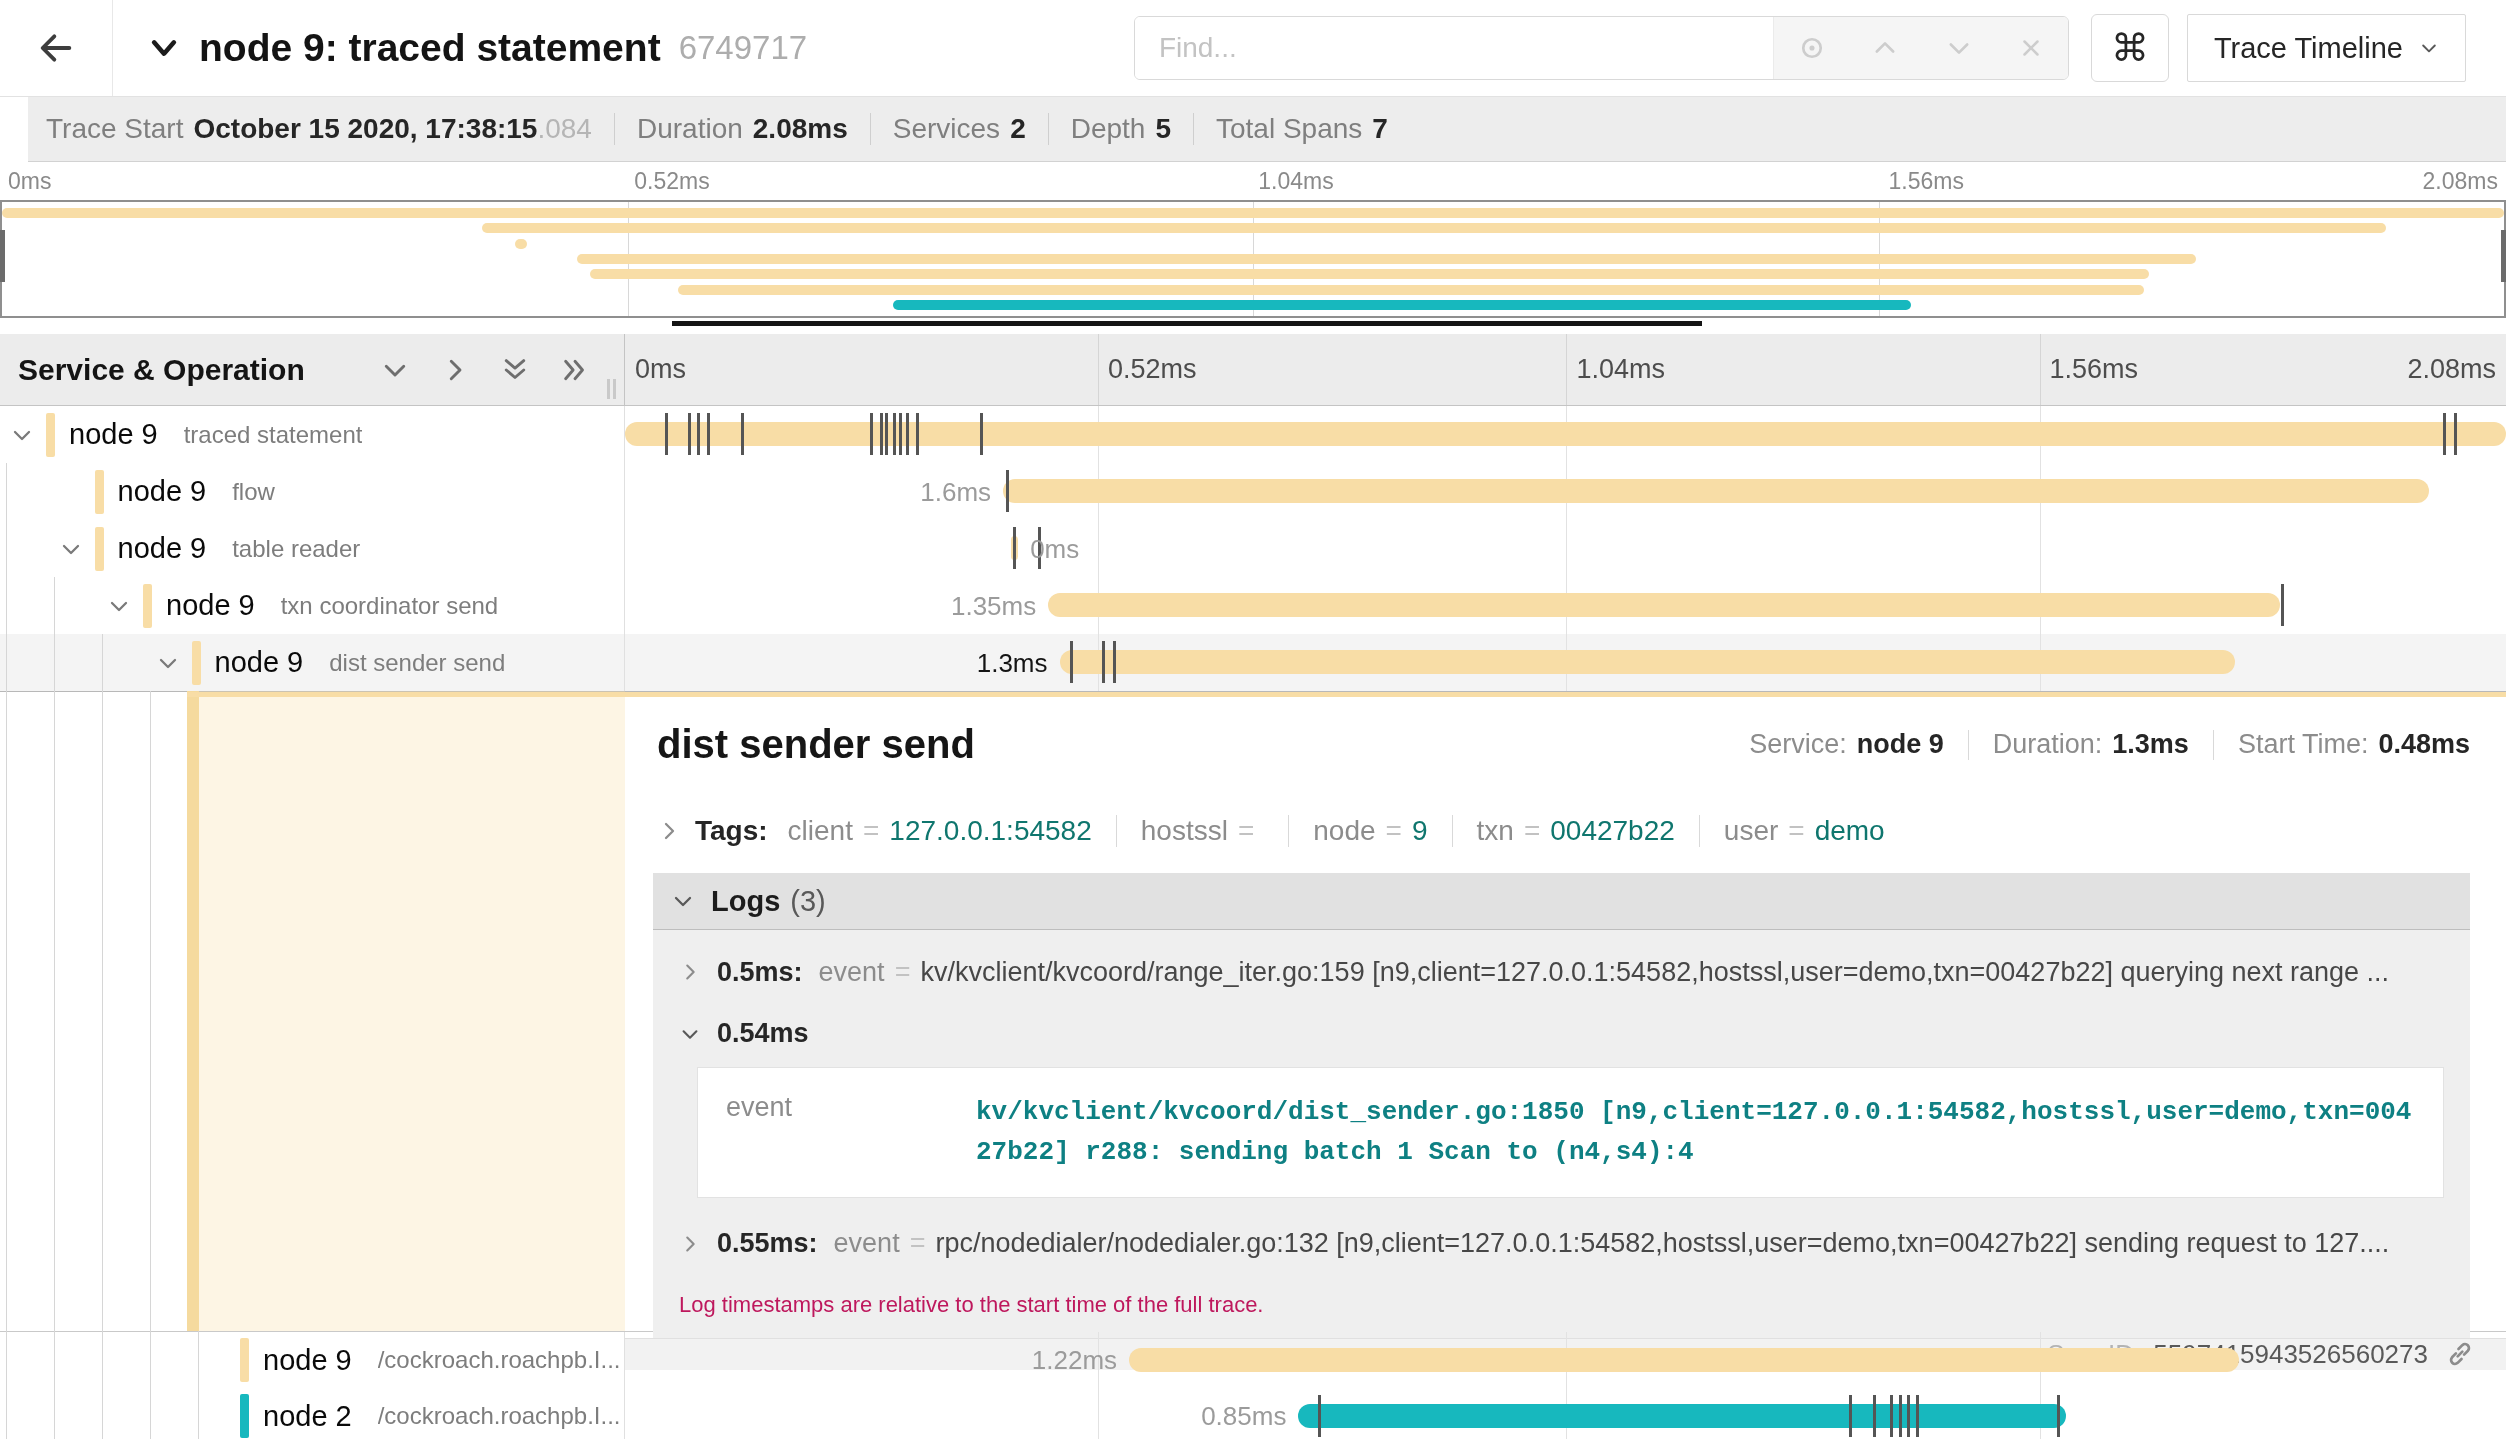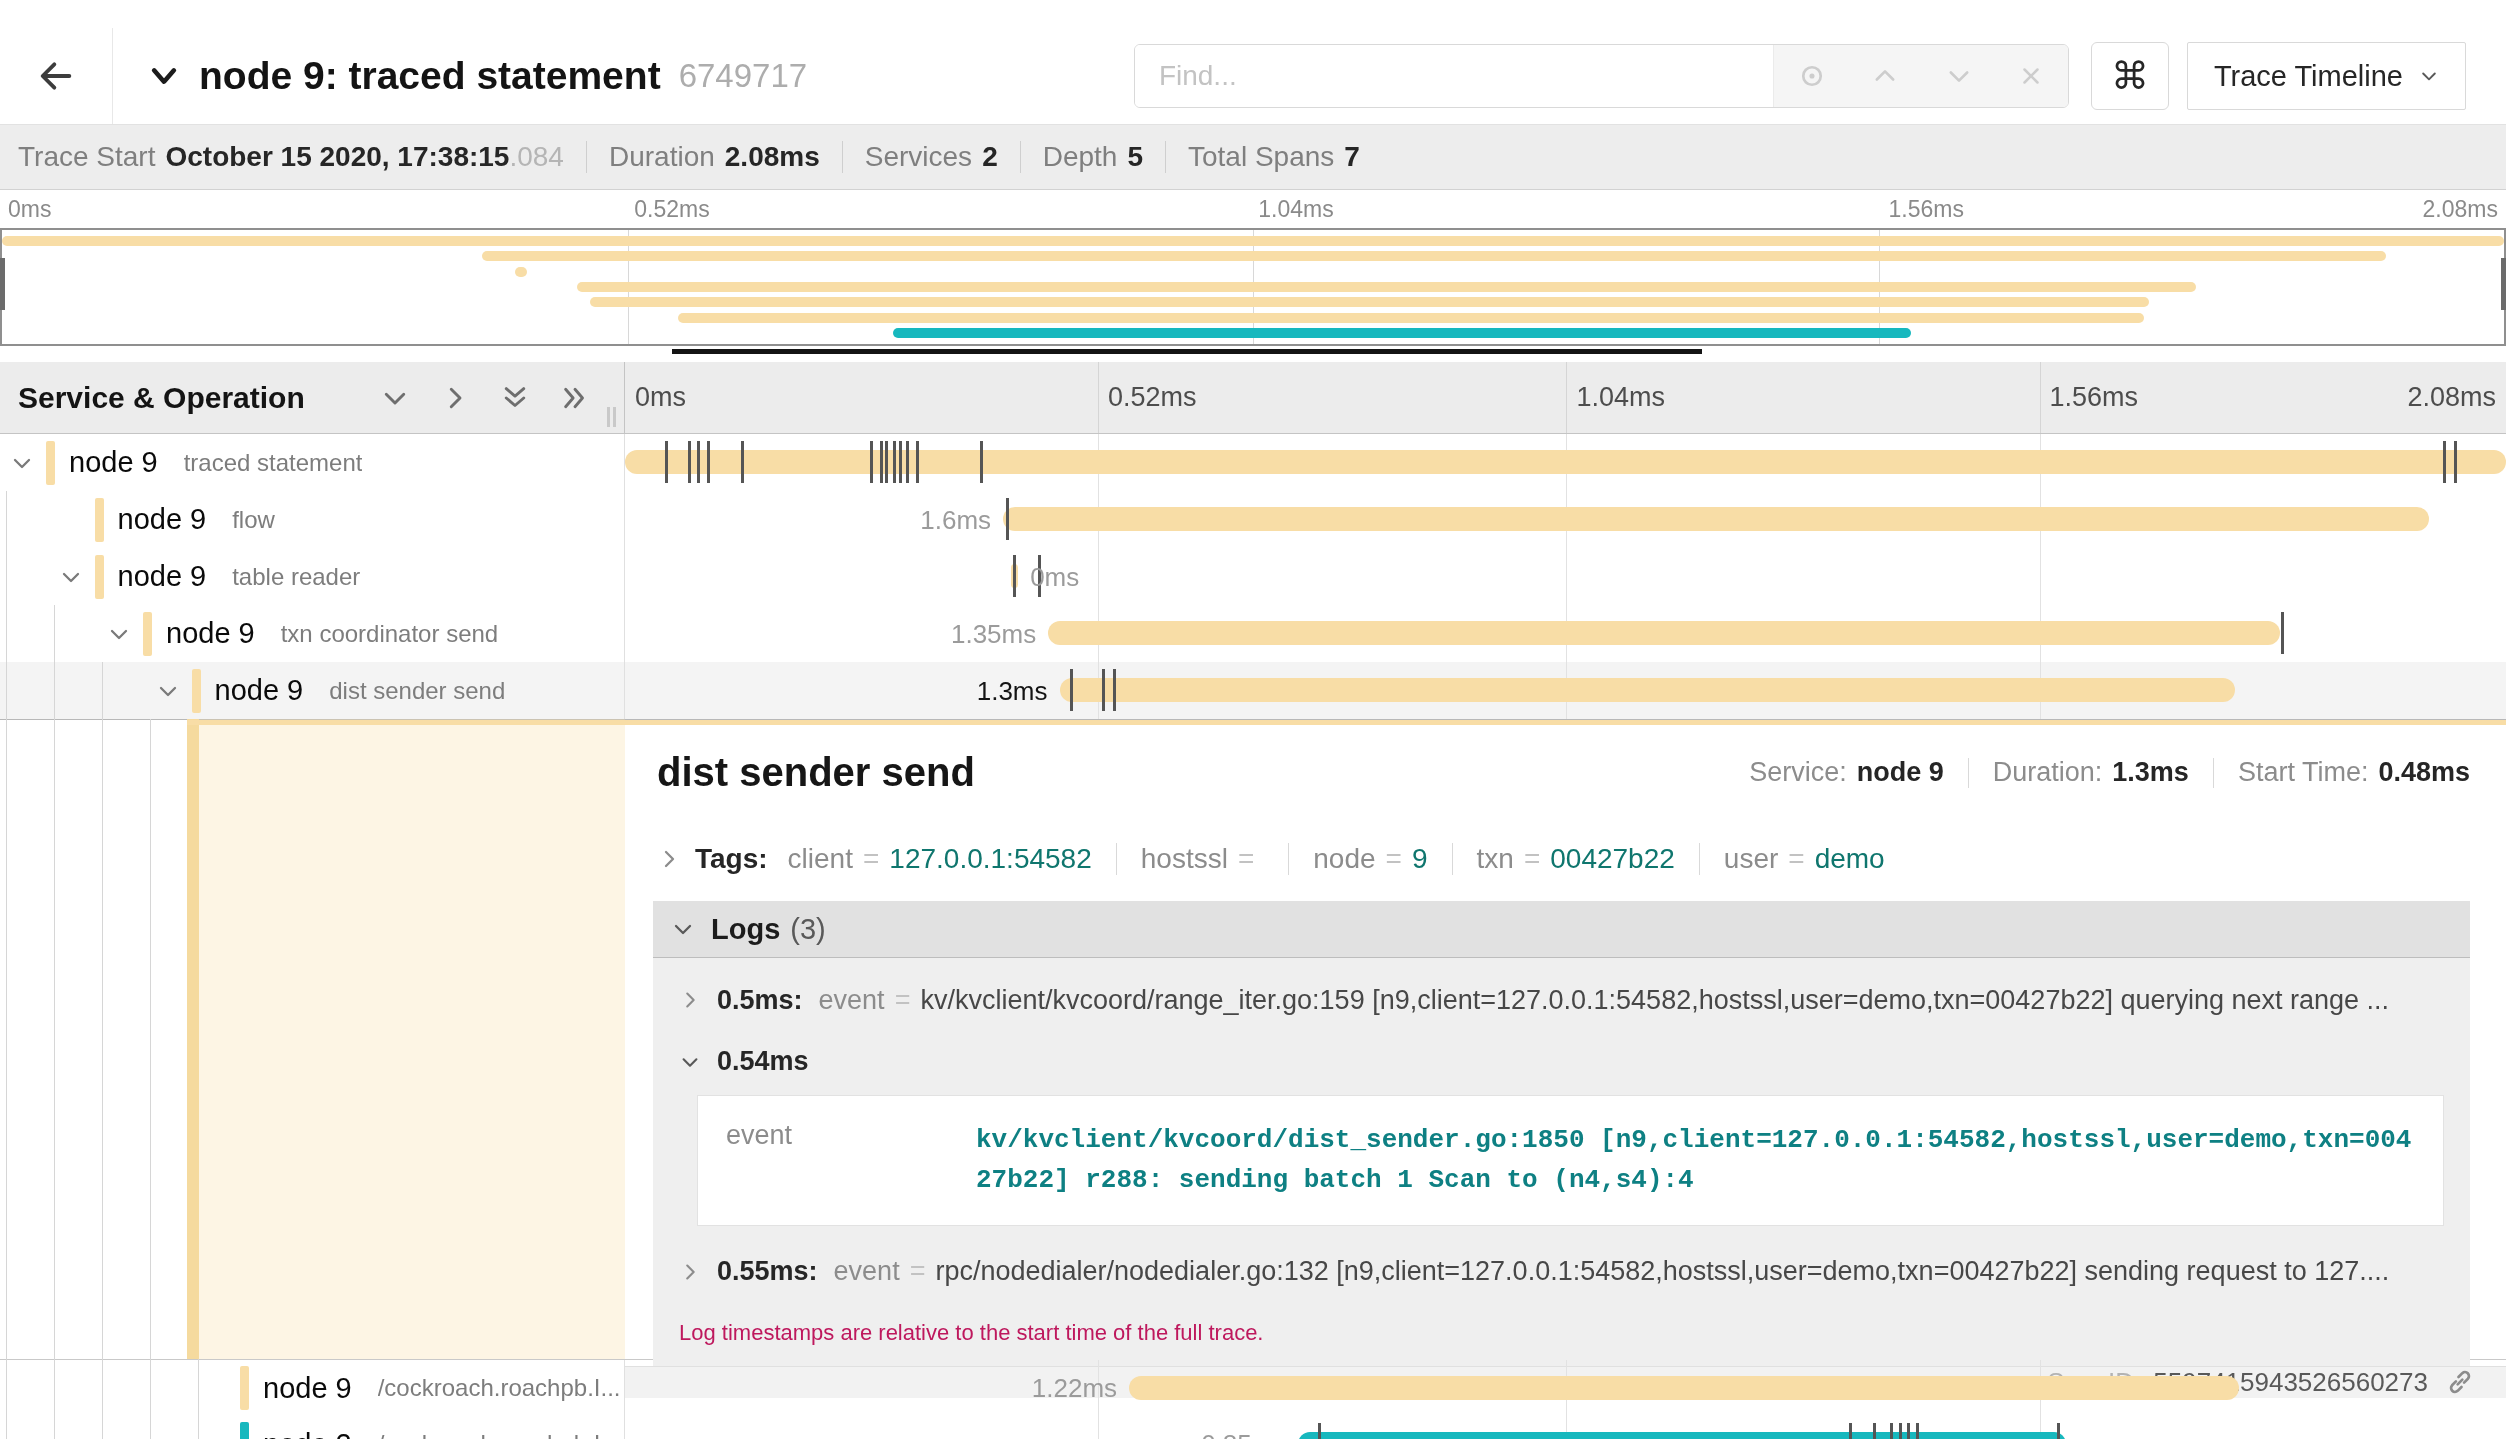--- a/index.html
+++ b/index.html
@@ -1,36 +1,36 @@
 <!DOCTYPE html>
 <html><head>
 <meta charset="utf-8">
 <style>
   html,body{margin:0;padding:0;background:#fff;}
   .app{width:2506px;height:1439px;overflow:hidden;position:relative;
        font-family:"Liberation Sans",sans-serif;color:#262626;background:#fff;}
 
   
-  .hdr{height:96px;display:flex;align-items:center;border-bottom:1px solid #e2e2e2;margin-top:28px;}
+  .hdr{height:96px;display:flex;align-items:center;border-bottom:1px solid #e2e2e2;}
   .hdr-back{width:112px;height:96px;display:flex;align-items:center;justify-content:center;
             border-right:1px solid #e8e8e8;cursor:pointer;background:#fff;}
   .hdr-title-wrap{display:flex;align-items:center;gap:18px;padding-left:34px;flex:1;min-width:0;}
   .hdr-title{font-size:39px;font-weight:700;color:#141414;white-space:nowrap;}
   .hdr-traceid{font-size:33px;color:#adadad;font-weight:400;}
   .hdr-right{display:flex;align-items:center;margin-left:auto;padding-right:40px;}
   .find-group{display:flex;align-items:stretch;height:62px;border:1px solid #d9d9d9;border-radius:6px;overflow:hidden;background:#fff;}
   .find-input{border:none;outline:none;width:590px;padding:0 24px;font-size:28px;color:#333;font-family:"Liberation Sans",sans-serif;}
   .find-input::placeholder{color:#c3c3c3;}
   .find-suffix{width:246px;background:#f5f5f5;border-left:1px solid #ebebeb;display:flex;align-items:center;justify-content:space-between;padding:0 24px;}
   .sq-btn{width:76px;height:66px;border:1px solid #d9d9d9;border-radius:6px;background:#fff;display:flex;align-items:center;justify-content:center;font-size:38px;color:#262626;margin-left:22px;cursor:pointer;}
   .view-btn{height:66px;border:1px solid #d9d9d9;border-radius:2px;background:#fff;display:flex;align-items:center;gap:16px;padding:0 26px;font-size:29px;color:#262626;margin-left:18px;cursor:pointer;white-space:nowrap;}
 
   
   .summary{height:64px;background:#ededed;border-bottom:1px solid #d2d2d2;display:flex;align-items:center;
-           padding:0 18px;font-size:28px;color:#7f7f7f;white-space:nowrap;}
+           padding:0 18px;font-size:28px;color:#7f7f7f;white-space:nowrap;margin-left:28px;}
   .summary b{color:#262626;font-weight:700;margin-left:10px;}
   .summary .frac{color:#b5b5b5;font-weight:400;}
   .summary .sep{width:1px;height:32px;background:#cfcfcf;margin:0 22px;}
 
   
   .mm{position:relative;background:#fff;}
   .mm-labels{height:38px;position:relative;font-size:23px;color:#8a8a8a;}
   .mm-labels span{position:absolute;top:6px;}
   .mm-canvas{height:118px;border:2px solid #8f8f8f;box-sizing:border-box;position:relative;background:#fff;
              display:flex;flex-direction:column;justify-content:space-around;padding:3px 0;}

